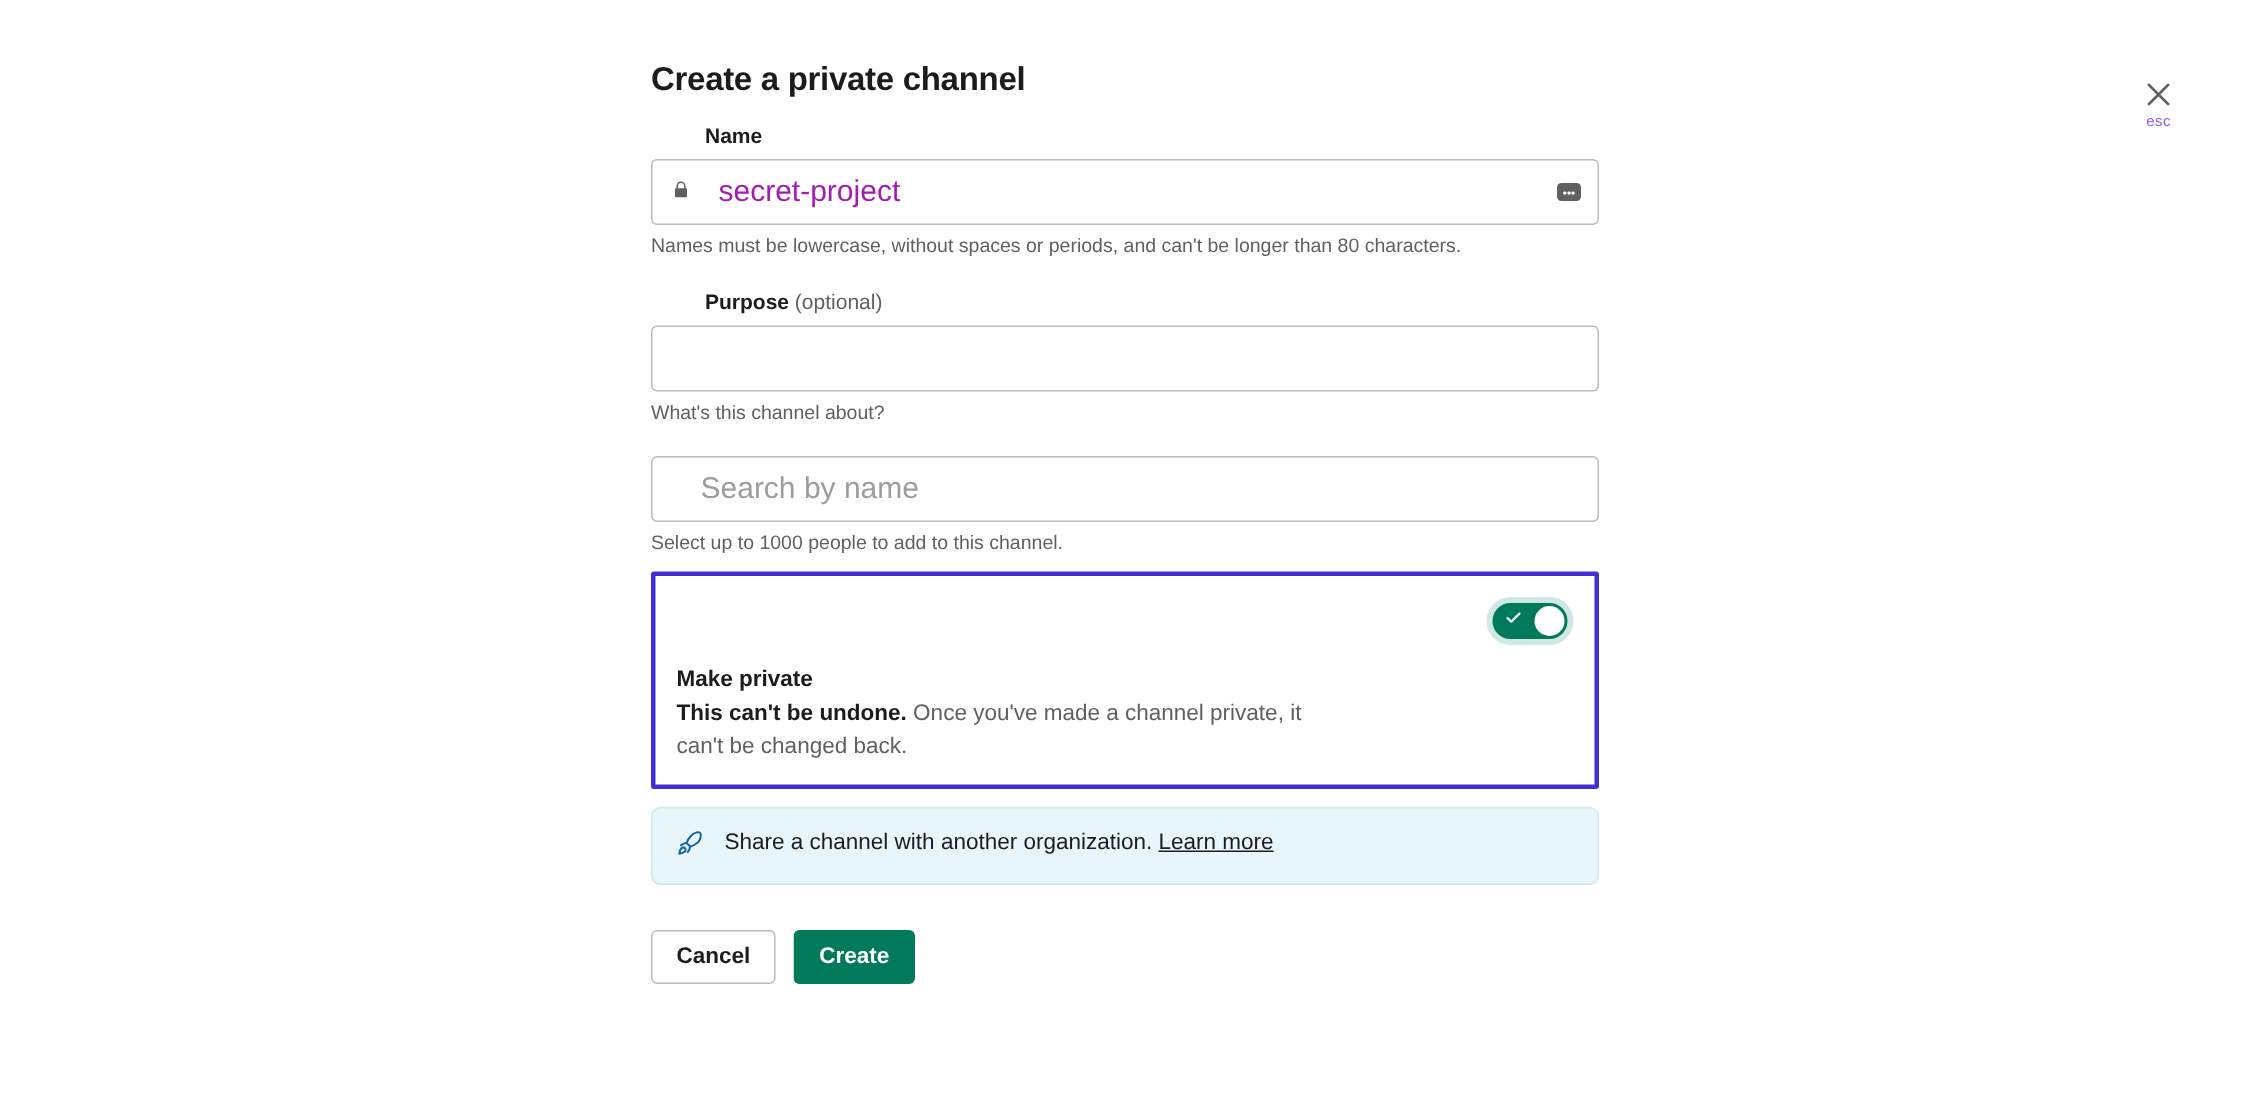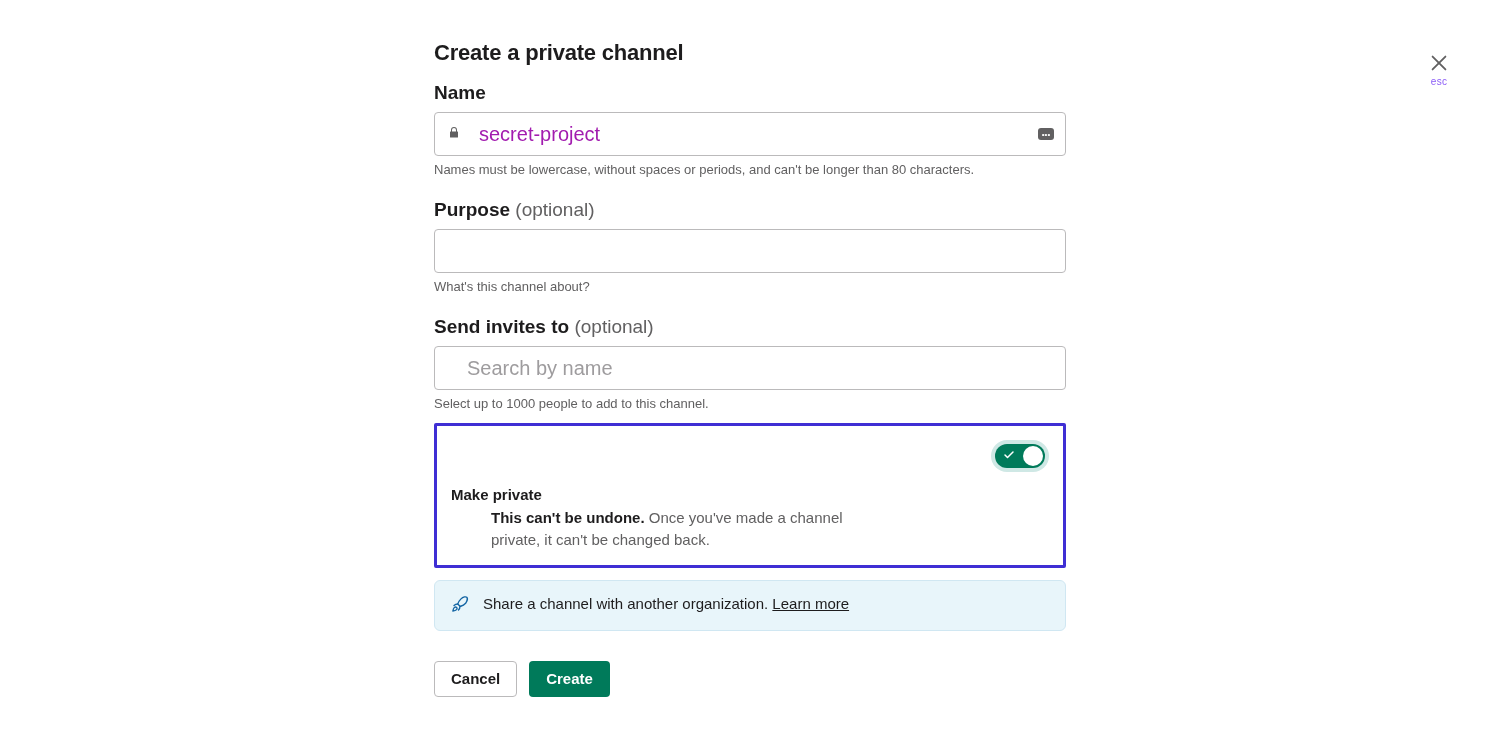--- a/index.html
+++ b/index.html
@@ -43,24 +43,25 @@
       font-size: 15px;
       color: #1d1c1d;
       line-height: 1.5;
       margin-bottom: 26px;
     }
     .subtitle a {
       color: #1264a3;
       text-decoration: none;
     }
     .field-label {
-      font-size: 19px;
+      font-size: 14px;
       font-weight: 700;
       margin-bottom: 8px;
       display: block;
+      margin-left: 36px;
     }
     .optional {
       font-weight: 400;
       color: #616061;
     }
     .input-wrap {
       position: relative;
       margin-bottom: 6px;
     }
     .text-input {
@@ -117,21 +118,20 @@
     .private-title {
       font-size: 15px;
       font-weight: 700;
       margin-bottom: 4px;
       margin-top: 48px;
     }
     .private-desc {
       font-size: 15px;
       color: #616061;
       line-height: 1.45;
-      margin-left: 40px;
     }
     .private-desc b { color: #1d1c1d; font-weight: 700; }
     .toggle-outer {
       background: #cfe8e5;
       border-radius: 999px;
       padding: 4px;
       width: 58px;
       height: 32px;
       display: flex;
       align-items: center;
@@ -227,23 +227,20 @@
   <div class="help-text">Names must be lowercase, without spaces or periods, and can't be longer than 80 characters.</div>
 
   <label class="field-label">
     <span>Purpose </span><span class="optional">(optional)</span>
   </label>
   <div class="input-wrap">
     <input type="text" class="text-input noicon" value="" style="">
   </div>
   <div class="help-text">What's this channel about?</div>
 
-  <label class="field-label">
-    <span>Send invites to </span><span class="optional">(optional)</span>
-  </label>
   <div class="input-wrap">
     <input type="text" class="text-input noicon" placeholder="Search by name" style="">
   </div>
   <div class="help-text" style="margin-bottom:12px">Select up to 1000 people to add to this channel.</div>
 
   <div class="private-box">
     <div class="private-text">
       <div class="private-title">Make private</div>
       <div class="private-desc">
         <b>This can't be undone.</b><span> Once you've made a channel private, it can't be changed back.</span>

